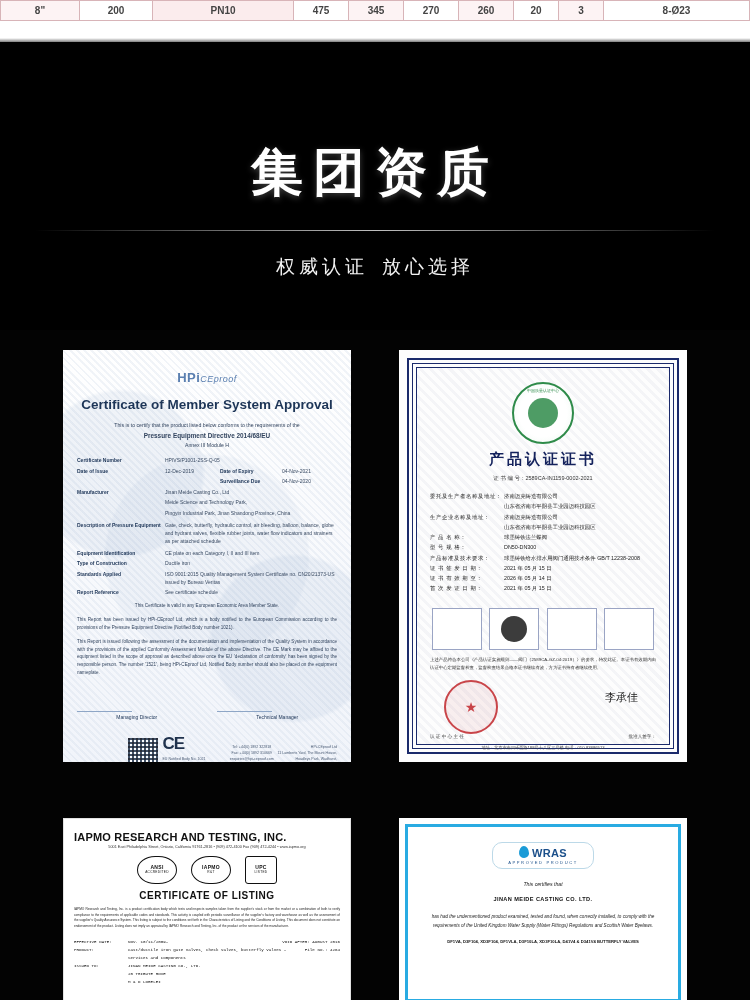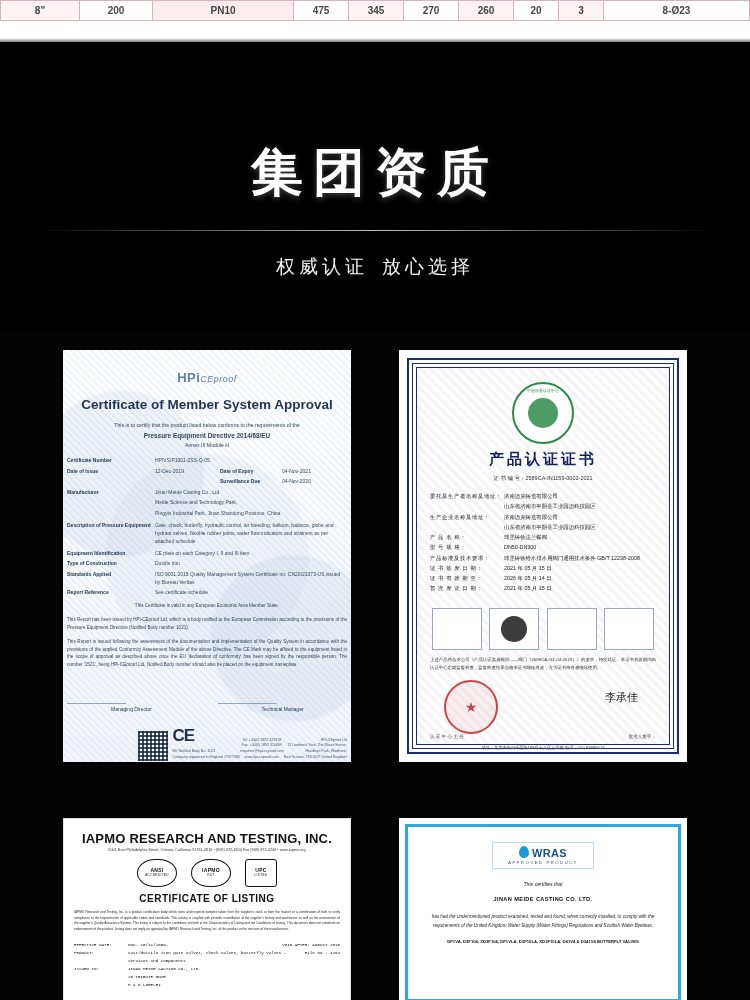--- a/index.html
+++ b/index.html
@@ -111,21 +111,21 @@
   .cert-1 { left: 63px;  top: 2px;   width: 288px; height: 412px; }
   .cert-2 { left: 399px; top: 2px;   width: 288px; height: 412px; }
   .cert-3 { left: 63px;  top: 470px; width: 288px; height: 190px; }
   .cert-4 { left: 399px; top: 470px; width: 288px; height: 190px; }
 
   
   .c1 {
     background:
       repeating-linear-gradient(45deg, rgba(200,212,228,0.25) 0 2px, rgba(255,255,255,0) 2px 5px),
       linear-gradient(#ffffff, #f1f4fa);
-    padding: 10px 4px;
+    padding: 10px 14px;
     box-sizing: border-box;
     color: #2a3d5c;
   }
   .c1 .guilloche {
     position: absolute; inset: 0;
     background:
       radial-gradient(circle at 20% 30%, rgba(120,150,190,0.10) 0 22%, transparent 23%),
       radial-gradient(circle at 80% 70%, rgba(120,150,190,0.10) 0 22%, transparent 23%),
       radial-gradient(circle at 50% 50%, rgba(120,150,190,0.07) 0 40%, transparent 41%);
     pointer-events: none;
@@ -358,22 +358,22 @@
 
   
   .c3 {
     background: #ffffff;
     box-sizing: border-box;
     padding: 8px 10px;
     color: #111;
     border: 1px solid #e2e2e2;
   }
   .c3 h3 {
-    text-align: center;
-    font-size: 13px;
+    text-align: left;
+    font-size: 11px;
     font-weight: bold;
     margin: 4px 0 2px;
     letter-spacing: 0.2px;
   }
   .c3 .sub {
     text-align: center;
     font-size: 3.8px;
     color: #333;
     margin-bottom: 7px;
   }
@@ -436,21 +436,21 @@
   .c4 .inner {
     border: 3px solid #29abe2;
     height: 100%;
     box-sizing: border-box;
     padding: 9px 12px;
   }
   .c4 .wras {
     width: 96px;
     margin: 6px auto 10px;
     border: 1px solid #bcd9e8;
-    border-radius: 1px;
+    border-radius: 10px;
     padding: 4px 2px 3px;
     text-align: center;
     background: #fff;
   }
   .c4 .wras .top {
     display: flex;
     align-items: center;
     justify-content: center;
     gap: 3px;
   }

